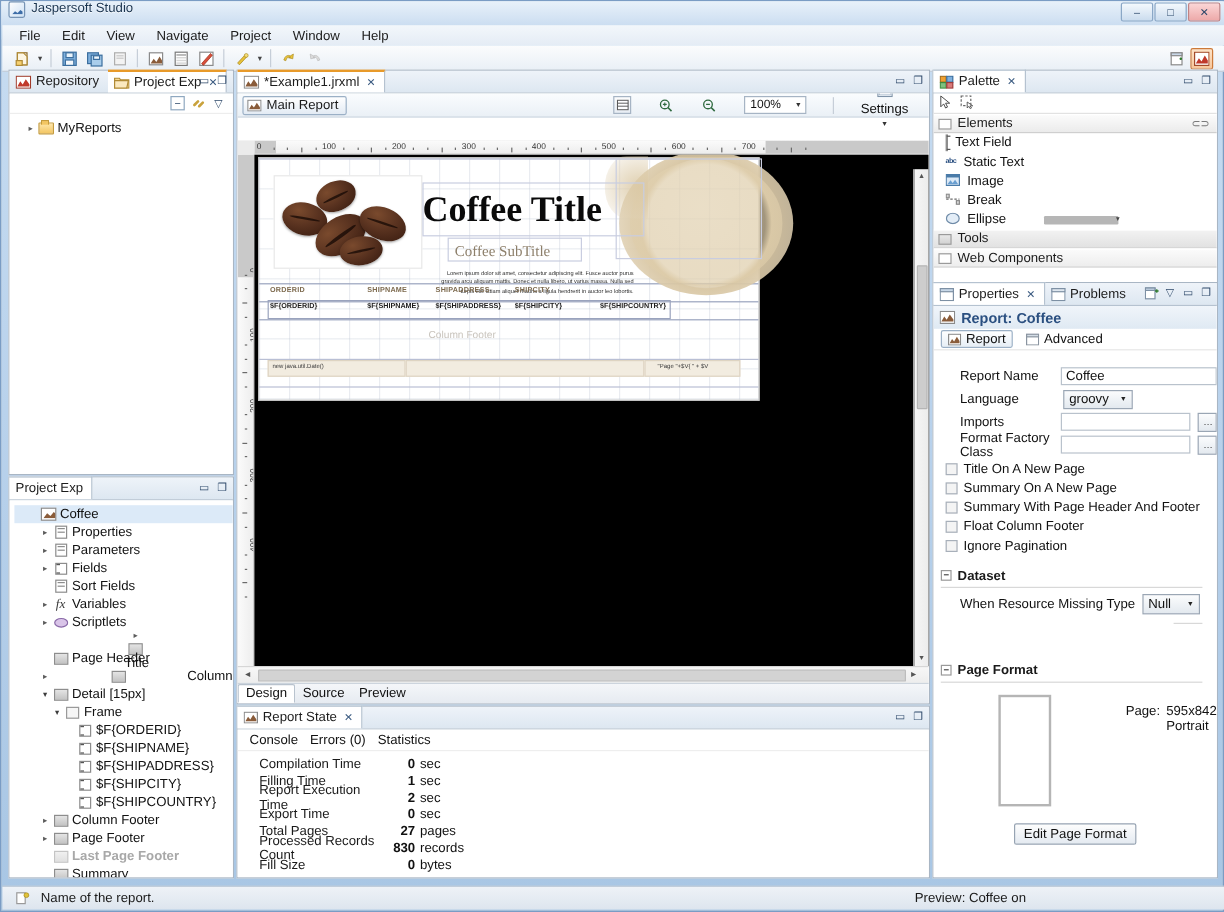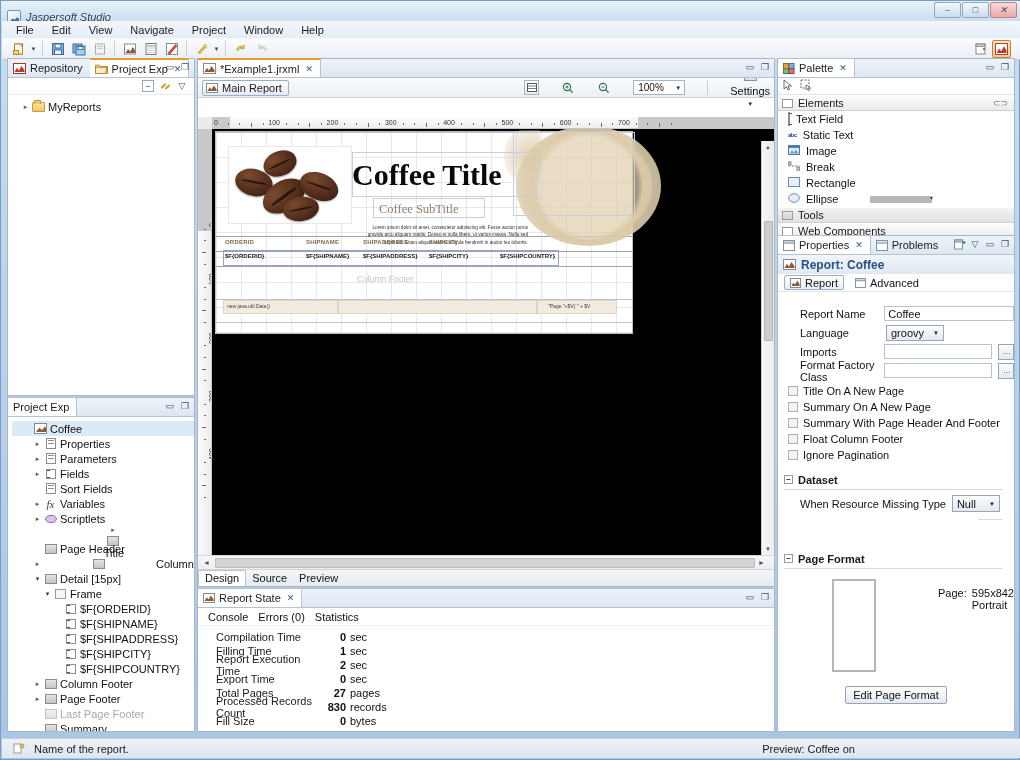--- a/index.html
+++ b/index.html
@@ -14,21 +14,21 @@
   
   #window {
     position: absolute; left: 0; top: 0;
     width: 1020px; height: 760px;
     background: linear-gradient(180deg,#c8ddf2 0%, #b9d2ec 45%, #a8c6e4 100%);
     border: 1px solid #7a9cc4;
   }
   #titlebar {
     position: absolute; left: 0; top: 0; width: 1020px; height: 32px;
     background: linear-gradient(180deg,#e8f1fa 0%, #cfe0f2 55%, #bdd4ea 100%);
-    display: flex; align-items: center; font-style: italic;
+    display: flex; 
   }
   #titlebar .app-icon {
     width: 14px; height: 14px; margin-left: 6px; margin-right: 5px;
     background: linear-gradient(135deg,#fdfdfd,#cfe2f5);
     border: 1px solid #7693b4; border-radius: 2px; position: relative;
   }
   #titlebar .app-icon::after {
     content: ""; position: absolute; left: 2px; top: 6px;
     width: 9px; height: 4px;
     background: #3e6ea8;
@@ -103,21 +103,21 @@
     display: flex; gap: 3px; align-items: center;
   }
   .mini-btn { width: 12px; height: 12px; display:flex; align-items:center; justify-content:center; color:#2f4a6b; font-size: 9px; }
   .view-body { position: absolute; left:0; right:0; top:19px; bottom:0; background: #fff; overflow: hidden; }
 
   
   .tree { padding: 4px 0 0 4px; }
   .tnode {
     display: flex; align-items: center; height: 15px; font-size: 11px; color: #111; white-space: nowrap;
   }
-  .tnode.disabled { color: #a8a8a8; }
+  .tnode.disabled { color: #a8a8a8; font-weight: bold; }
   .tnode.selected-row { background: #dceaf8; }
   .tarrow { width: 11px; text-align: center; font-size: 7px; color: #5c5c5c; flex: none; }
   .tarrow.open { color: #3c3c3c; }
   .ticon { width: 15px; height: 13px; flex: none; display:flex; align-items:center; justify-content:center; }
   .tlabel { margin-left: 2px; }
 
   
   .sq-folder { width:13px; height:10px; background:linear-gradient(180deg,#ffe6a8,#f3c663); border:1px solid #c59b3c; border-radius:1px; position:relative; }
   .sq-folder::before{content:"";position:absolute;left:1px;top:-3px;width:5px;height:3px;background:#f3c663;border:1px solid #c59b3c;border-bottom:none;border-radius:1px 1px 0 0;}
   .sq-band { width:12px; height:10px; background:linear-gradient(180deg,#e4e4e4,#c3c3c3); border:1px solid #8d8d8d; }
@@ -676,21 +676,21 @@
     <div class="view-body">
 
       <div id="design-toolbar" style="top:0;">
         <div class="mr-chip">
           <svg width="12" height="10" viewBox="0 0 12 10">
               <rect x="0.5" y="0.5" width="11" height="9" fill="#fff" stroke="#8a8a8a"></rect>
               <path d="M1.5 8l2.2-3.8 1.9 2.4L8 2.6l2.6 3.8V8z" fill="#8a5c3a"></path>
             </svg>
           <span>Main Report</span>
         </div>
-        <div style="position:absolute;right:4px;display:flex;align-items:center;gap:22px;">
+        <div style="position:absolute;right:17px;display:flex;align-items:center;gap:22px;">
           <span class="mini-btn" style="width:15px;height:15px;border:1px solid #a6b4c4;background:linear-gradient(180deg,#fdfdfd,#e7edf4);">
             <svg width="10" height="9" viewBox="0 0 10 9">
                 <rect x="0.5" y="0.5" width="9" height="8" fill="#fff" stroke="#5a5a5a"></rect>
                 <path d="M0.5 3h9M0.5 5.5h9" stroke="#5a5a5a" stroke-width=".8"></path>
               </svg>
           </span>
           <span class="mini-btn" style="width:14px;height:14px;">
             <svg width="12" height="12" viewBox="0 0 12 12">
                 <circle cx="5" cy="5" r="3.6" fill="none" stroke="#2f6a3f" stroke-width="1.1"></circle>
                 <path d="M7.6 7.6L10.6 10.6" stroke="#2f6a3f" stroke-width="1.3"></path>
@@ -1000,28 +1000,20 @@
       <div class="pal-item">
         <span>
           <svg width="12" height="10" viewBox="0 0 12 10">
               <path d="M0.5 5h11" stroke="#6a6a6a" stroke-width="1" stroke-dasharray="2 1.4"></path>
               <rect x="0.5" y="0.8" width="2.5" height="3" fill="#d7d7d7" stroke="#8a8a8a"></rect>
               <rect x="9" y="6.2" width="2.5" height="3" fill="#d7d7d7" stroke="#8a8a8a"></rect>
             </svg>
         </span>
         <span>Break</span>
       </div>
-      <div class="pal-item">
-        <span>
-          <svg width="12" height="10" viewBox="0 0 12 10">
-              <rect x="0.5" y="0.5" width="11" height="9" fill="#e8eef5" stroke="#6f8ba8"></rect>
-            </svg>
-        </span>
-        <span>Rectangle</span>
-      </div>
       <div class="pal-item" style="position:relative;">
         <span>
           <svg width="12" height="10" viewBox="0 0 12 10">
               <ellipse cx="6" cy="5" rx="5.3" ry="4.3" fill="#e3edf7" stroke="#6f8ba8"></ellipse>
             </svg>
         </span>
         <span>Ellipse</span>
         <span class="pal-scroll-h" style="top:5px;"></span>
         <span style="position:absolute;left:152px;top:3px;font-size:6px;color:#444;">▾</span>
       </div>

